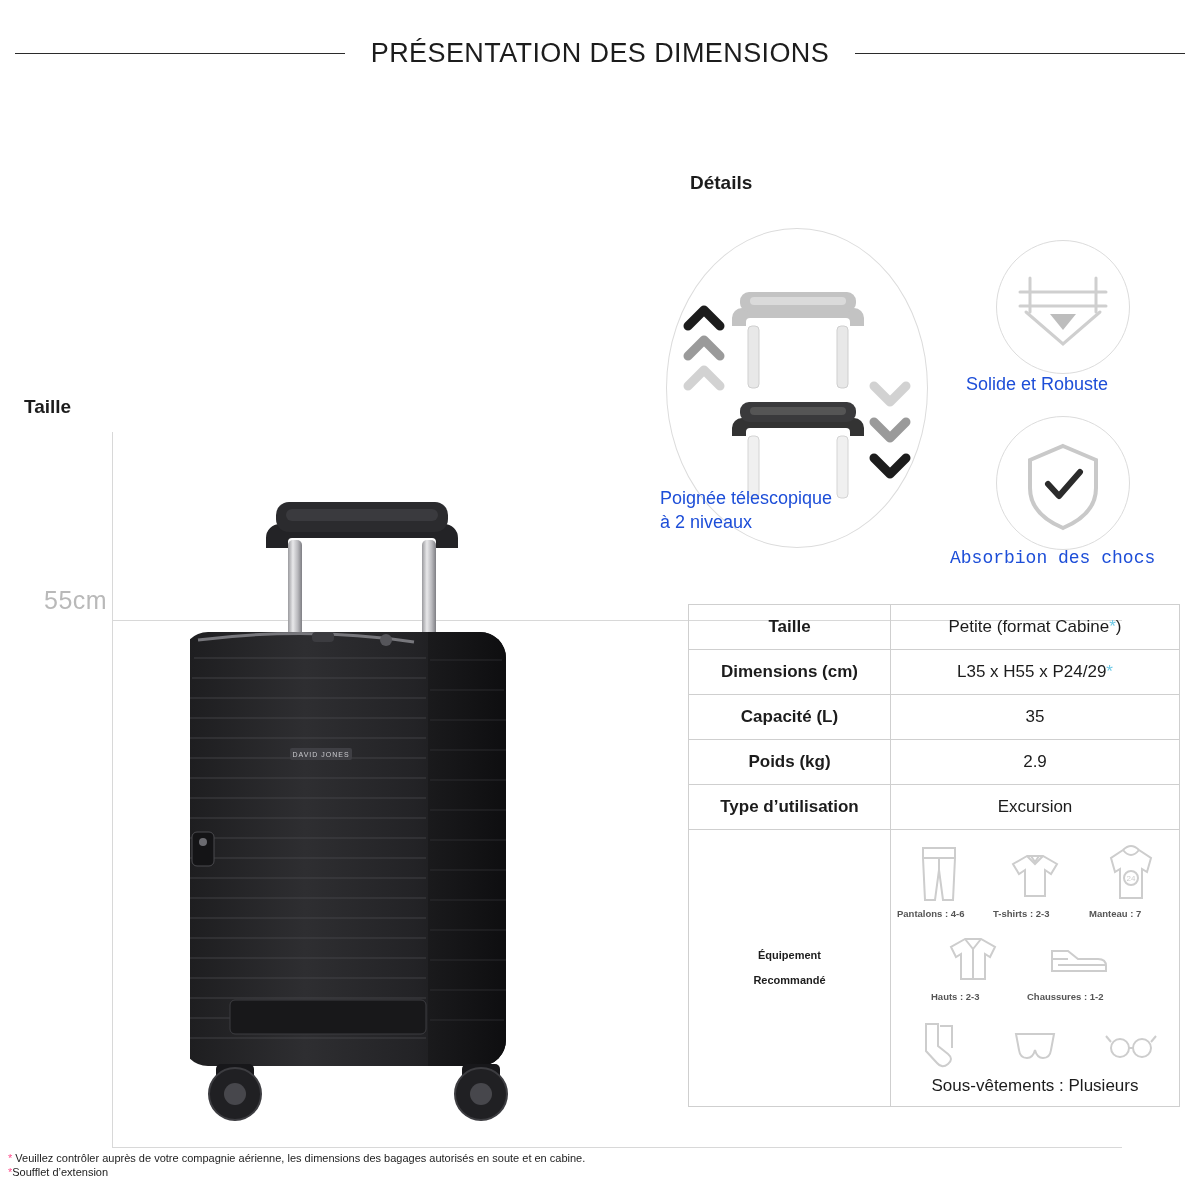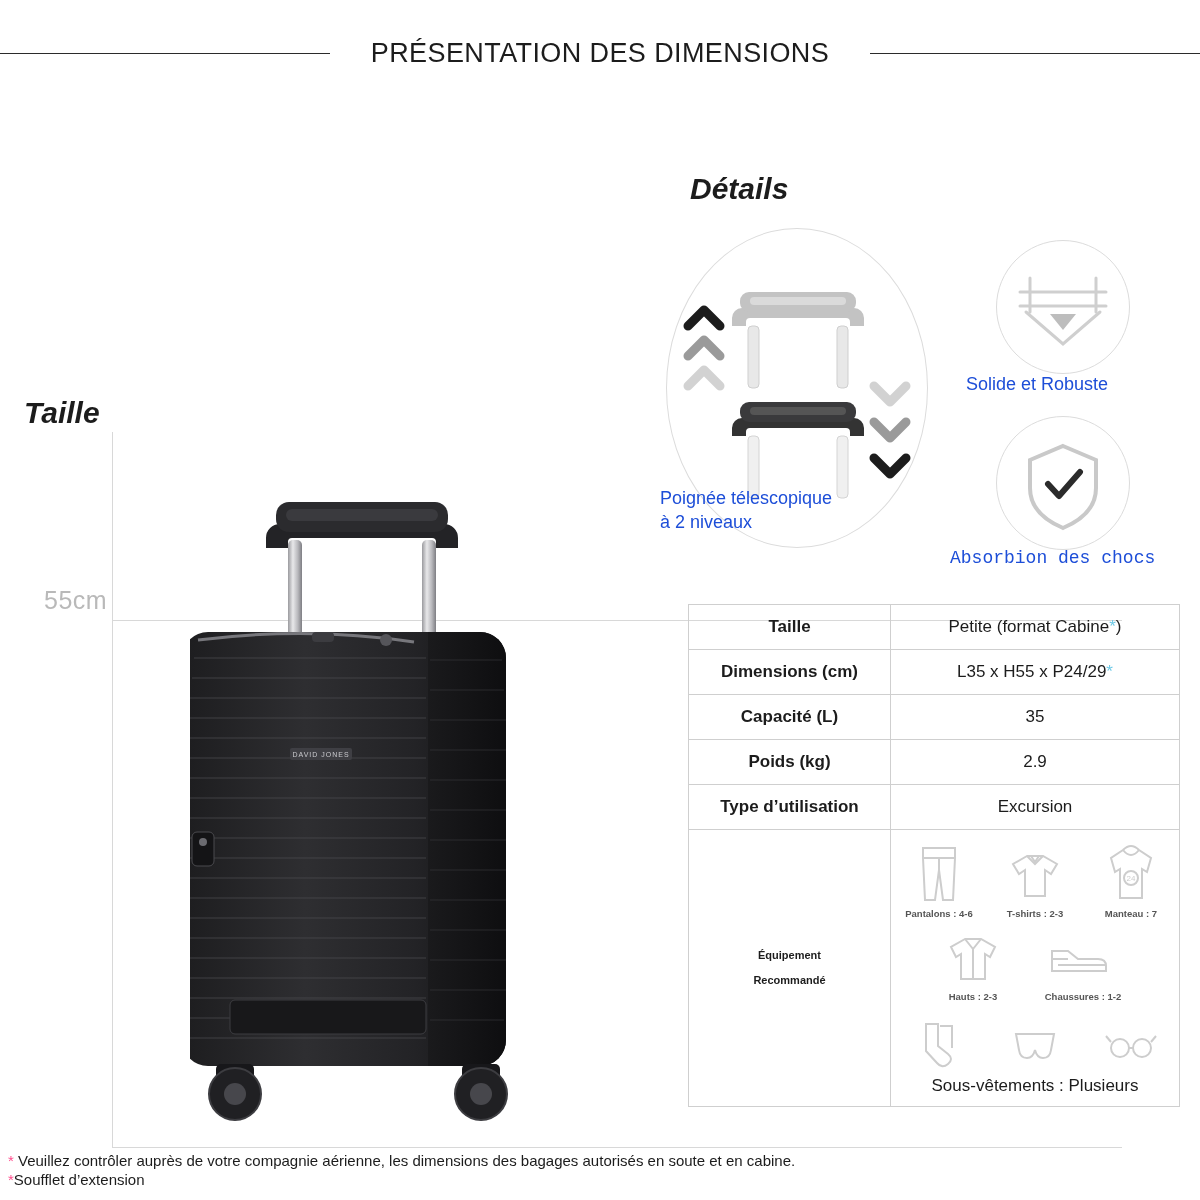--- a/index.html
+++ b/index.html
@@ -9,33 +9,33 @@
     background: #ffffff;
     font-family: "Liberation Sans", sans-serif;
     color: #1c1c1c;
     position: relative;
     overflow: hidden;
   }
 
   
   .header {
     position: absolute; top: 38px; left: 0; width: 1200px;
-    display: flex; align-items: center; justify-content: space-between;
+    display: flex; align-items: center; justify-content: center;
   }
   .header .rule { height: 1px; background: #2b2b2b; flex: 0 0 auto; }
   .header .rule.left  { width: 330px; margin-right: 26px; }
   .header .rule.right { width: 330px; margin-left: 26px; }
   .header h1 {
     font-size: 27px; font-weight: 400; letter-spacing: .4px;
     margin: 0; white-space: nowrap; color: #1c1c1c;
   }
 
   
   .sec-title {
-    position: absolute; font-size: 30px; font-weight: 700; color: #1c1c1c; font-style: italic;
+    position: absolute; font-size: 19px; font-weight: 700; color: #1c1c1c;
   }
   #taille-title { left: 24px; top: 396px; }
   #details-title { left: 690px; top: 172px; }
 
   
   .dim-line { position: absolute; background: #d8d8d8; }
   .v-line { left: 112px; top: 432px; width: 1px; height: 715px; }
   .h-line { left: 112px; top: 620px; width: 1010px; height: 1px; }
   .h-line2 { left: 112px; top: 1147px; width: 1010px; height: 1px; }
   .dim-label {
@@ -72,28 +72,28 @@
   }
   .spec-table td.k { width: 202px; font-weight: 700; font-size: 17px; }
   .spec-table td.v { font-weight: 400; font-size: 17px; }
   .ast { color: #6ec9e6; }
 
   .equip-key { font-weight: 700; font-size: 11px; line-height: 2.3; }
   .equip-cell { padding: 10px 6px !important; }
 
   .equip-grid { display: flex; flex-direction: column; gap: 4px; align-items: center; }
   .equip-row { display: flex; justify-content: center; align-items: flex-end; gap: 12px; }
-  .equip-item { width: 84px; text-align: center; }
+  .equip-item { width: 84px; text-align: left; }
   .equip-item .glyph { height: 66px; display: flex; align-items: flex-end; justify-content: center; }
   .equip-item .cap { font-size: 9.5px; color: #555; margin-top: 2px; white-space: nowrap; font-weight: bold; }
   .equip-item.wide { width: 112px; }
 
   
   .footnotes { position: absolute; left: 8px; top: 1152px; width: 1190px; }
-  .footnotes p { margin: 0 0 2px 0; font-size: 15px; color: #1c1c1c; }
+  .footnotes p { margin: 0 0 2px 0; font-size: 11px; color: #1c1c1c; }
   .fn-star { color: #ff4d8d; }
 </style>
 </head>
 <body>
 
 <div class="header">
   <div class="rule left"></div>
   <h1>PRÉSENTATION DES DIMENSIONS</h1>
   <div class="rule right"></div>
 </div>

